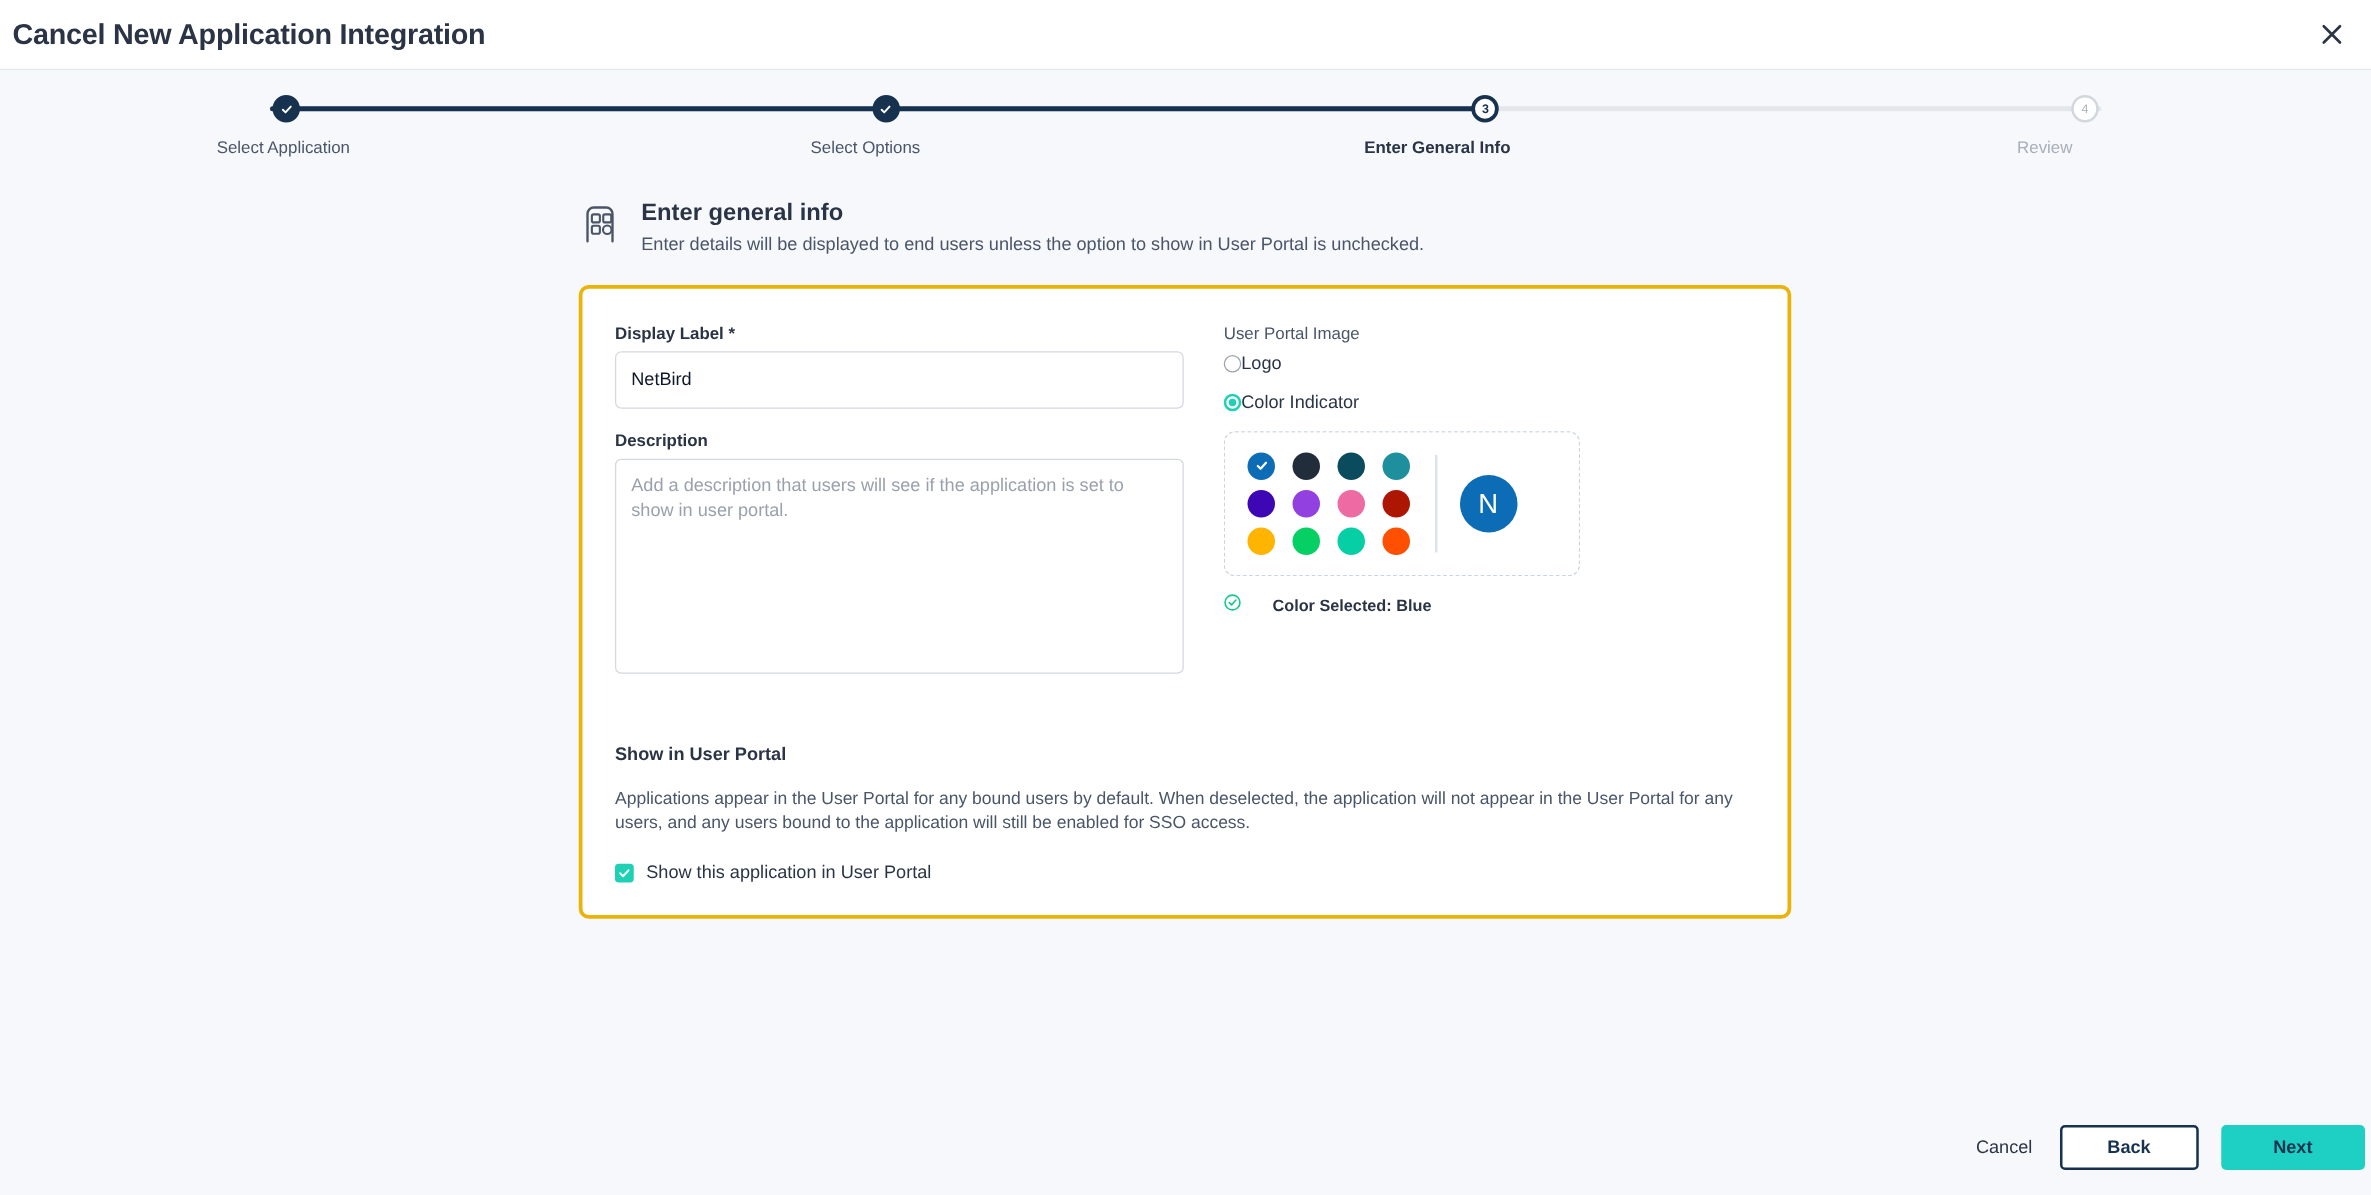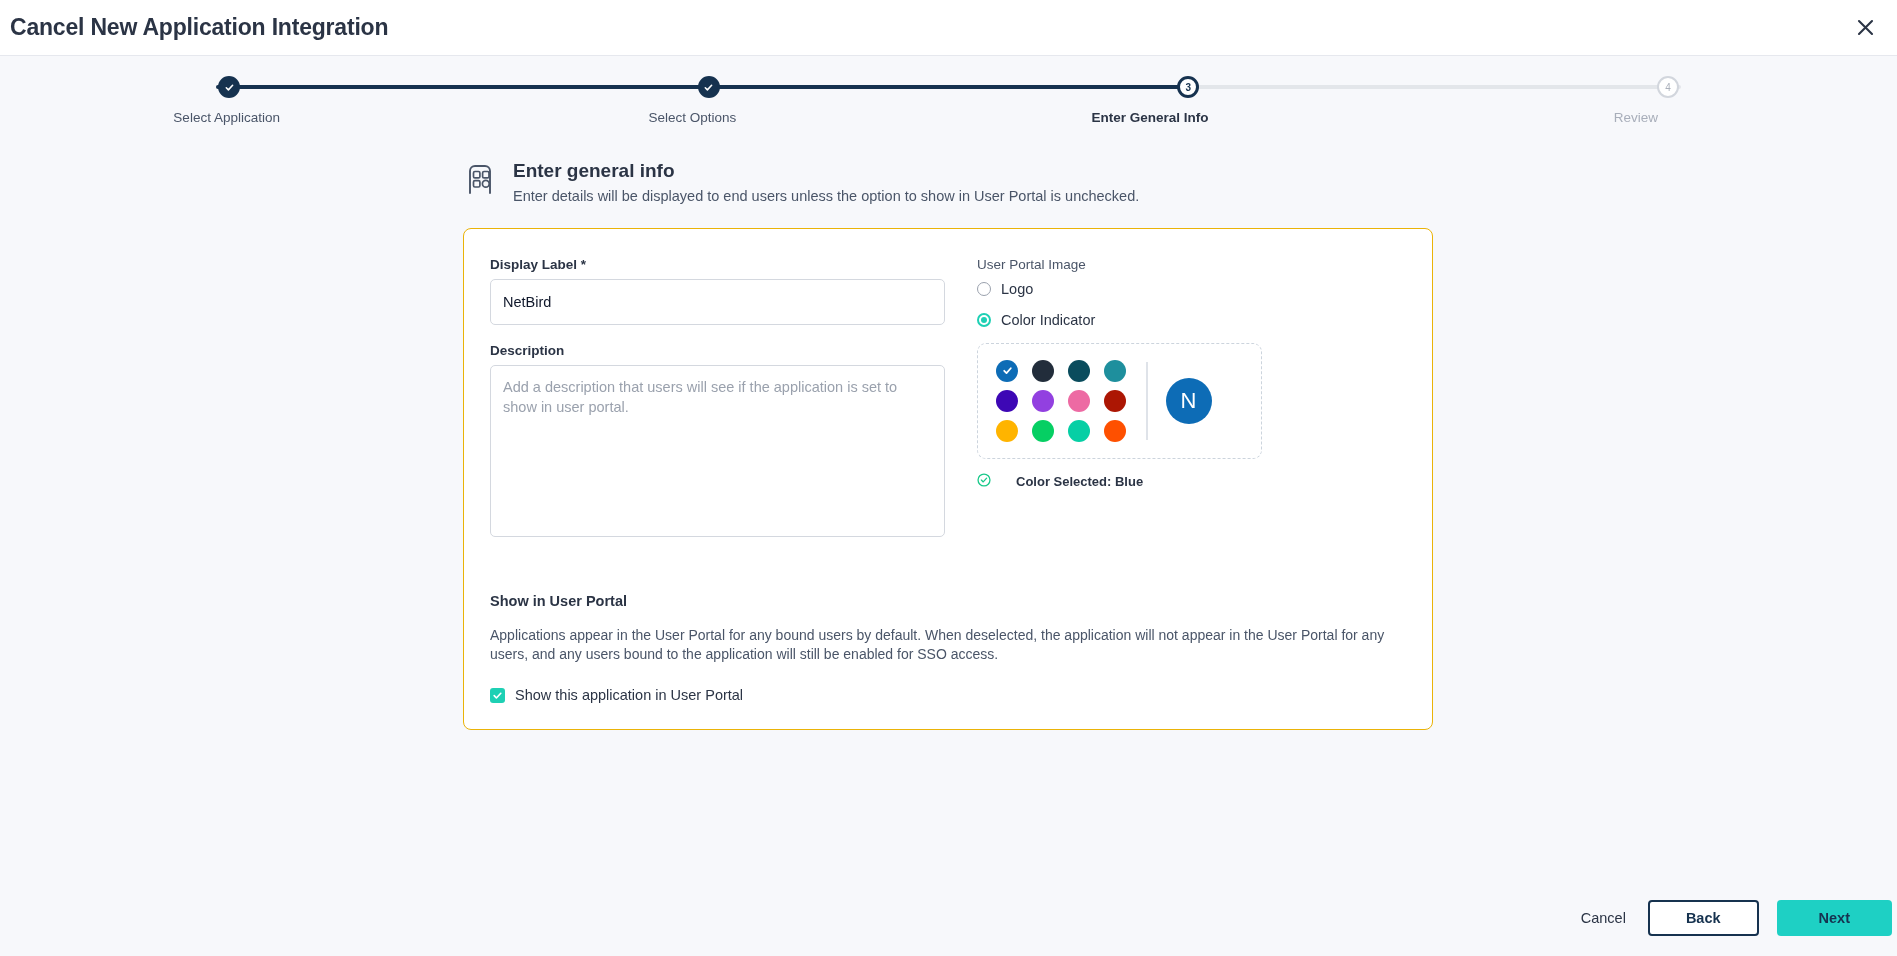--- a/index.html
+++ b/index.html
@@ -140,21 +140,21 @@
     margin-top: 4px;
     line-height: 1.3;
   }
 
   
   .card {
     margin: 22px auto 0 auto;
     width: 970px;
     margin-left: 463px;
     background: #ffffff;
-    border: 1px solid #eab308;
+    border: 3px solid #eab308;
     border-radius: 8px;
     padding: 28px 26px 26px 26px;
   }
   .card-cols {
     display: flex;
     gap: 32px;
   }
   .col-left { width: 455px; flex: none; }
   .col-right { flex: 1; }
 
@@ -198,21 +198,20 @@
   
   .radio-label-head {
     font-size: 13.5px;
     color: #4a5568;
     margin-bottom: 9px;
     display: block;
   }
   .radio-row {
     display: flex;
     align-items: center;
-    gap: 10px;
     margin-bottom: 15px;
     cursor: pointer;
   }
   .radio {
     width: 14px; height: 14px;
     border-radius: 50%;
     border: 1.6px solid #9aa1ad;
     background: #ffffff;
     flex: none;
     position: relative;

